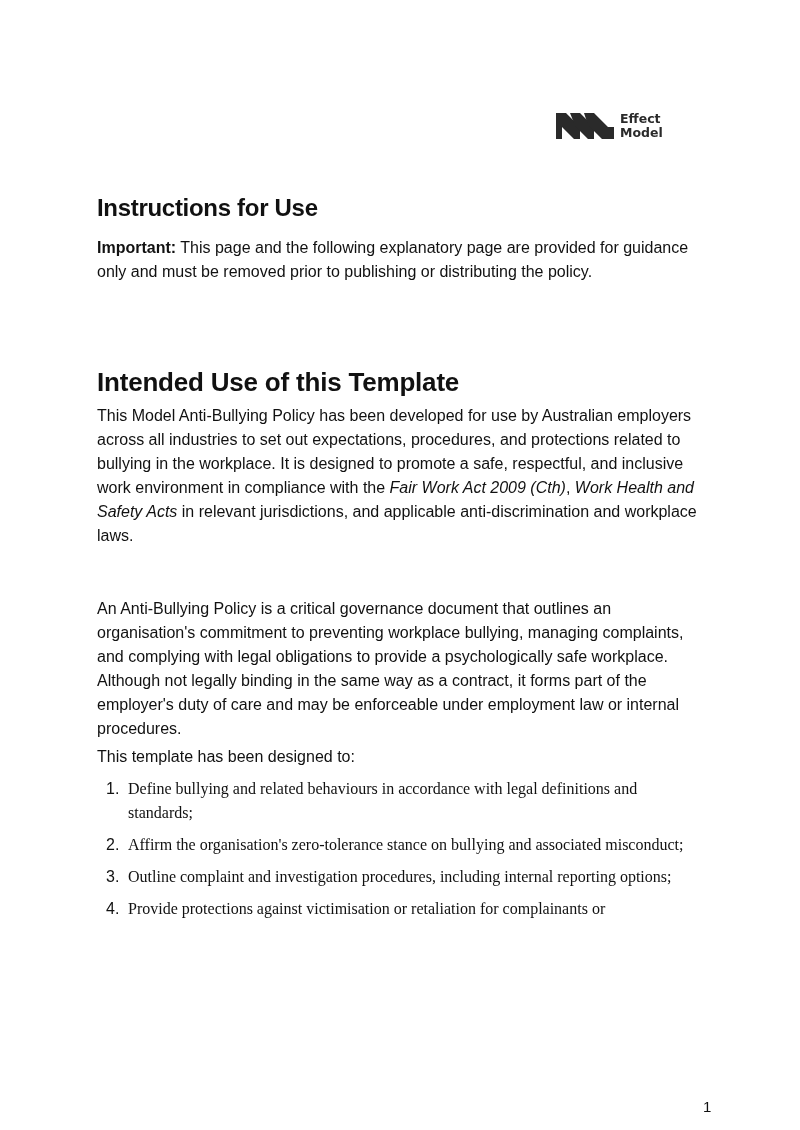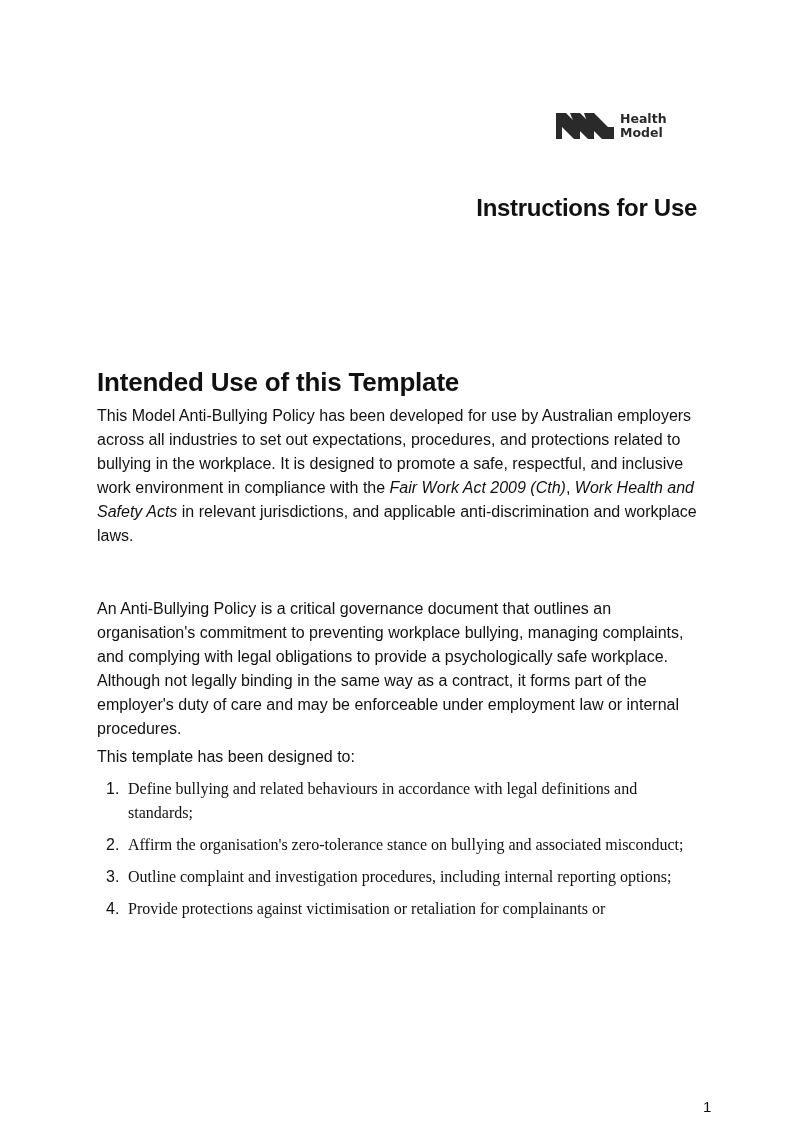--- a/index.html
+++ b/index.html
@@ -56,21 +56,21 @@
       margin: 8px 0 8px 0;
       line-height: 28px;
       letter-spacing: -0.2px;
     }
     p {
       font-size: 16px;
       line-height: 24px;
       margin: 0;
     }
     .para-gap { margin-top: 4px; }
-    .section-1 { margin-top: 0; text-align: right; }
+    .section-1 { margin-top: 0; }
     .section-2 { position: absolute; top: 170px; left: 0; width: 600px; }
     .section-3 { position: absolute; top: 407px; left: 0; width: 600px; }
     ol {
       margin: 8px 0 0 0;
       padding: 0;
       list-style: none;
     }
     ol li {
       display: flex;
       font-size: 16px;
@@ -97,29 +97,30 @@
 
 <div class="page">
 
   <div class="logo">
     <svg width="58" height="26" viewBox="0 0 58 26">
       <polygon points="0,0 10,0 24,14 24,26 18,26 6,14 6,26 0,26" fill="#2a2a2a"></polygon>
       <polygon points="14,0 24,0 38,14 38,26 32,26 18,12 18,10" fill="#2a2a2a"></polygon>
       <polygon points="28,0 38,0 52,14 58,14 58,26 46,26 32,12" fill="#2a2a2a"></polygon>
     </svg>
     <div class="logo-text">
-      <div>Health</div>
+      <div>Effect</div>
       <div>Model</div>
     </div>
   </div>
 
   <div class="content">
 
     <div class="section-1">
       <h1>Instructions for Use</h1>
+      <p><strong>Important:</strong><span> This page and the following explanatory page are provided for guidance only and must be removed prior to publishing or distributing the policy.</span></p>
     </div>
 
     <div class="section-2">
       <h2>Intended Use of this Template</h2>
       <p><span>This Model Anti-Bullying Policy has been developed for use by Australian employers across all industries to set out expectations, procedures, and protections related to bullying in the workplace. It is designed to promote a safe, respectful, and inclusive work environment in compliance with the </span><em>Fair Work Act 2009 (Cth)</em><span>, </span><em>Work Health and Safety Acts</em><span> in relevant jurisdictions, and applicable anti-discrimination and workplace laws.</span></p>
     </div>
 
     <div class="section-3">
       <p>An Anti-Bullying Policy is a critical governance document that outlines an organisation's commitment to preventing workplace bullying, managing complaints, and complying with legal obligations to provide a psychologically safe workplace. Although not legally binding in the same way as a contract, it forms part of the employer's duty of care and may be enforceable under employment law or internal procedures.</p>
       <p class="para-gap">This template has been designed to:</p>

